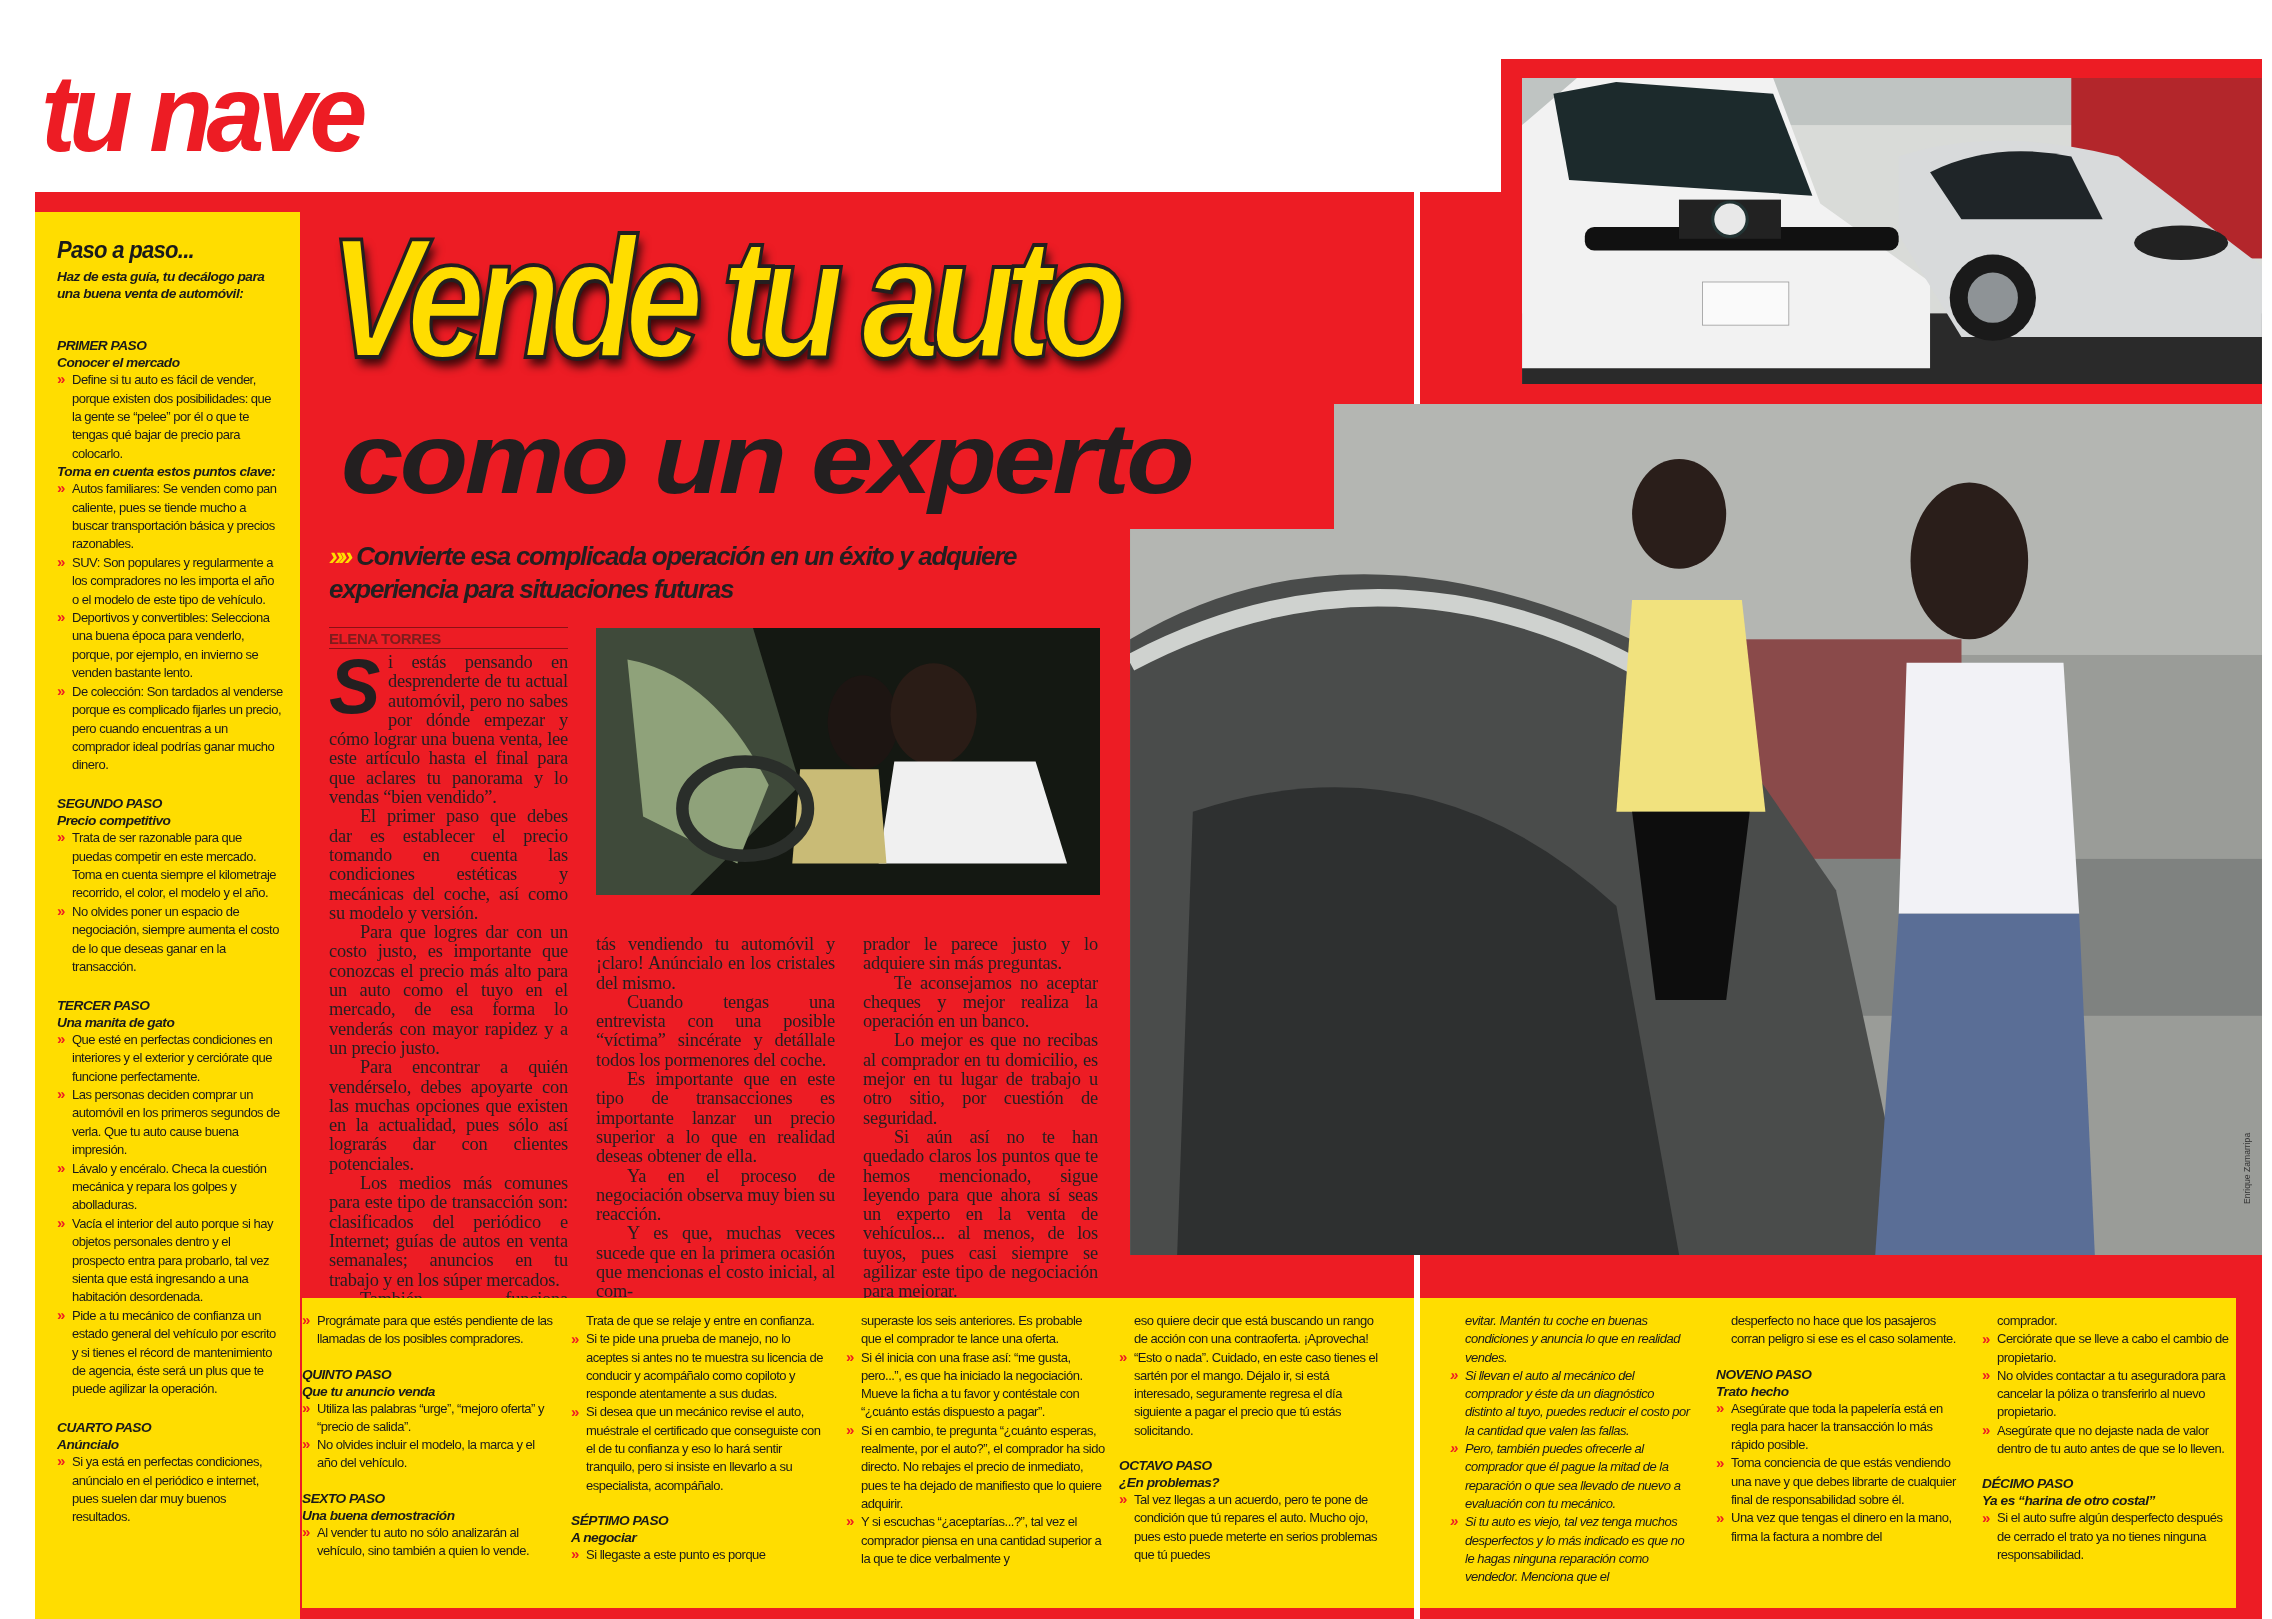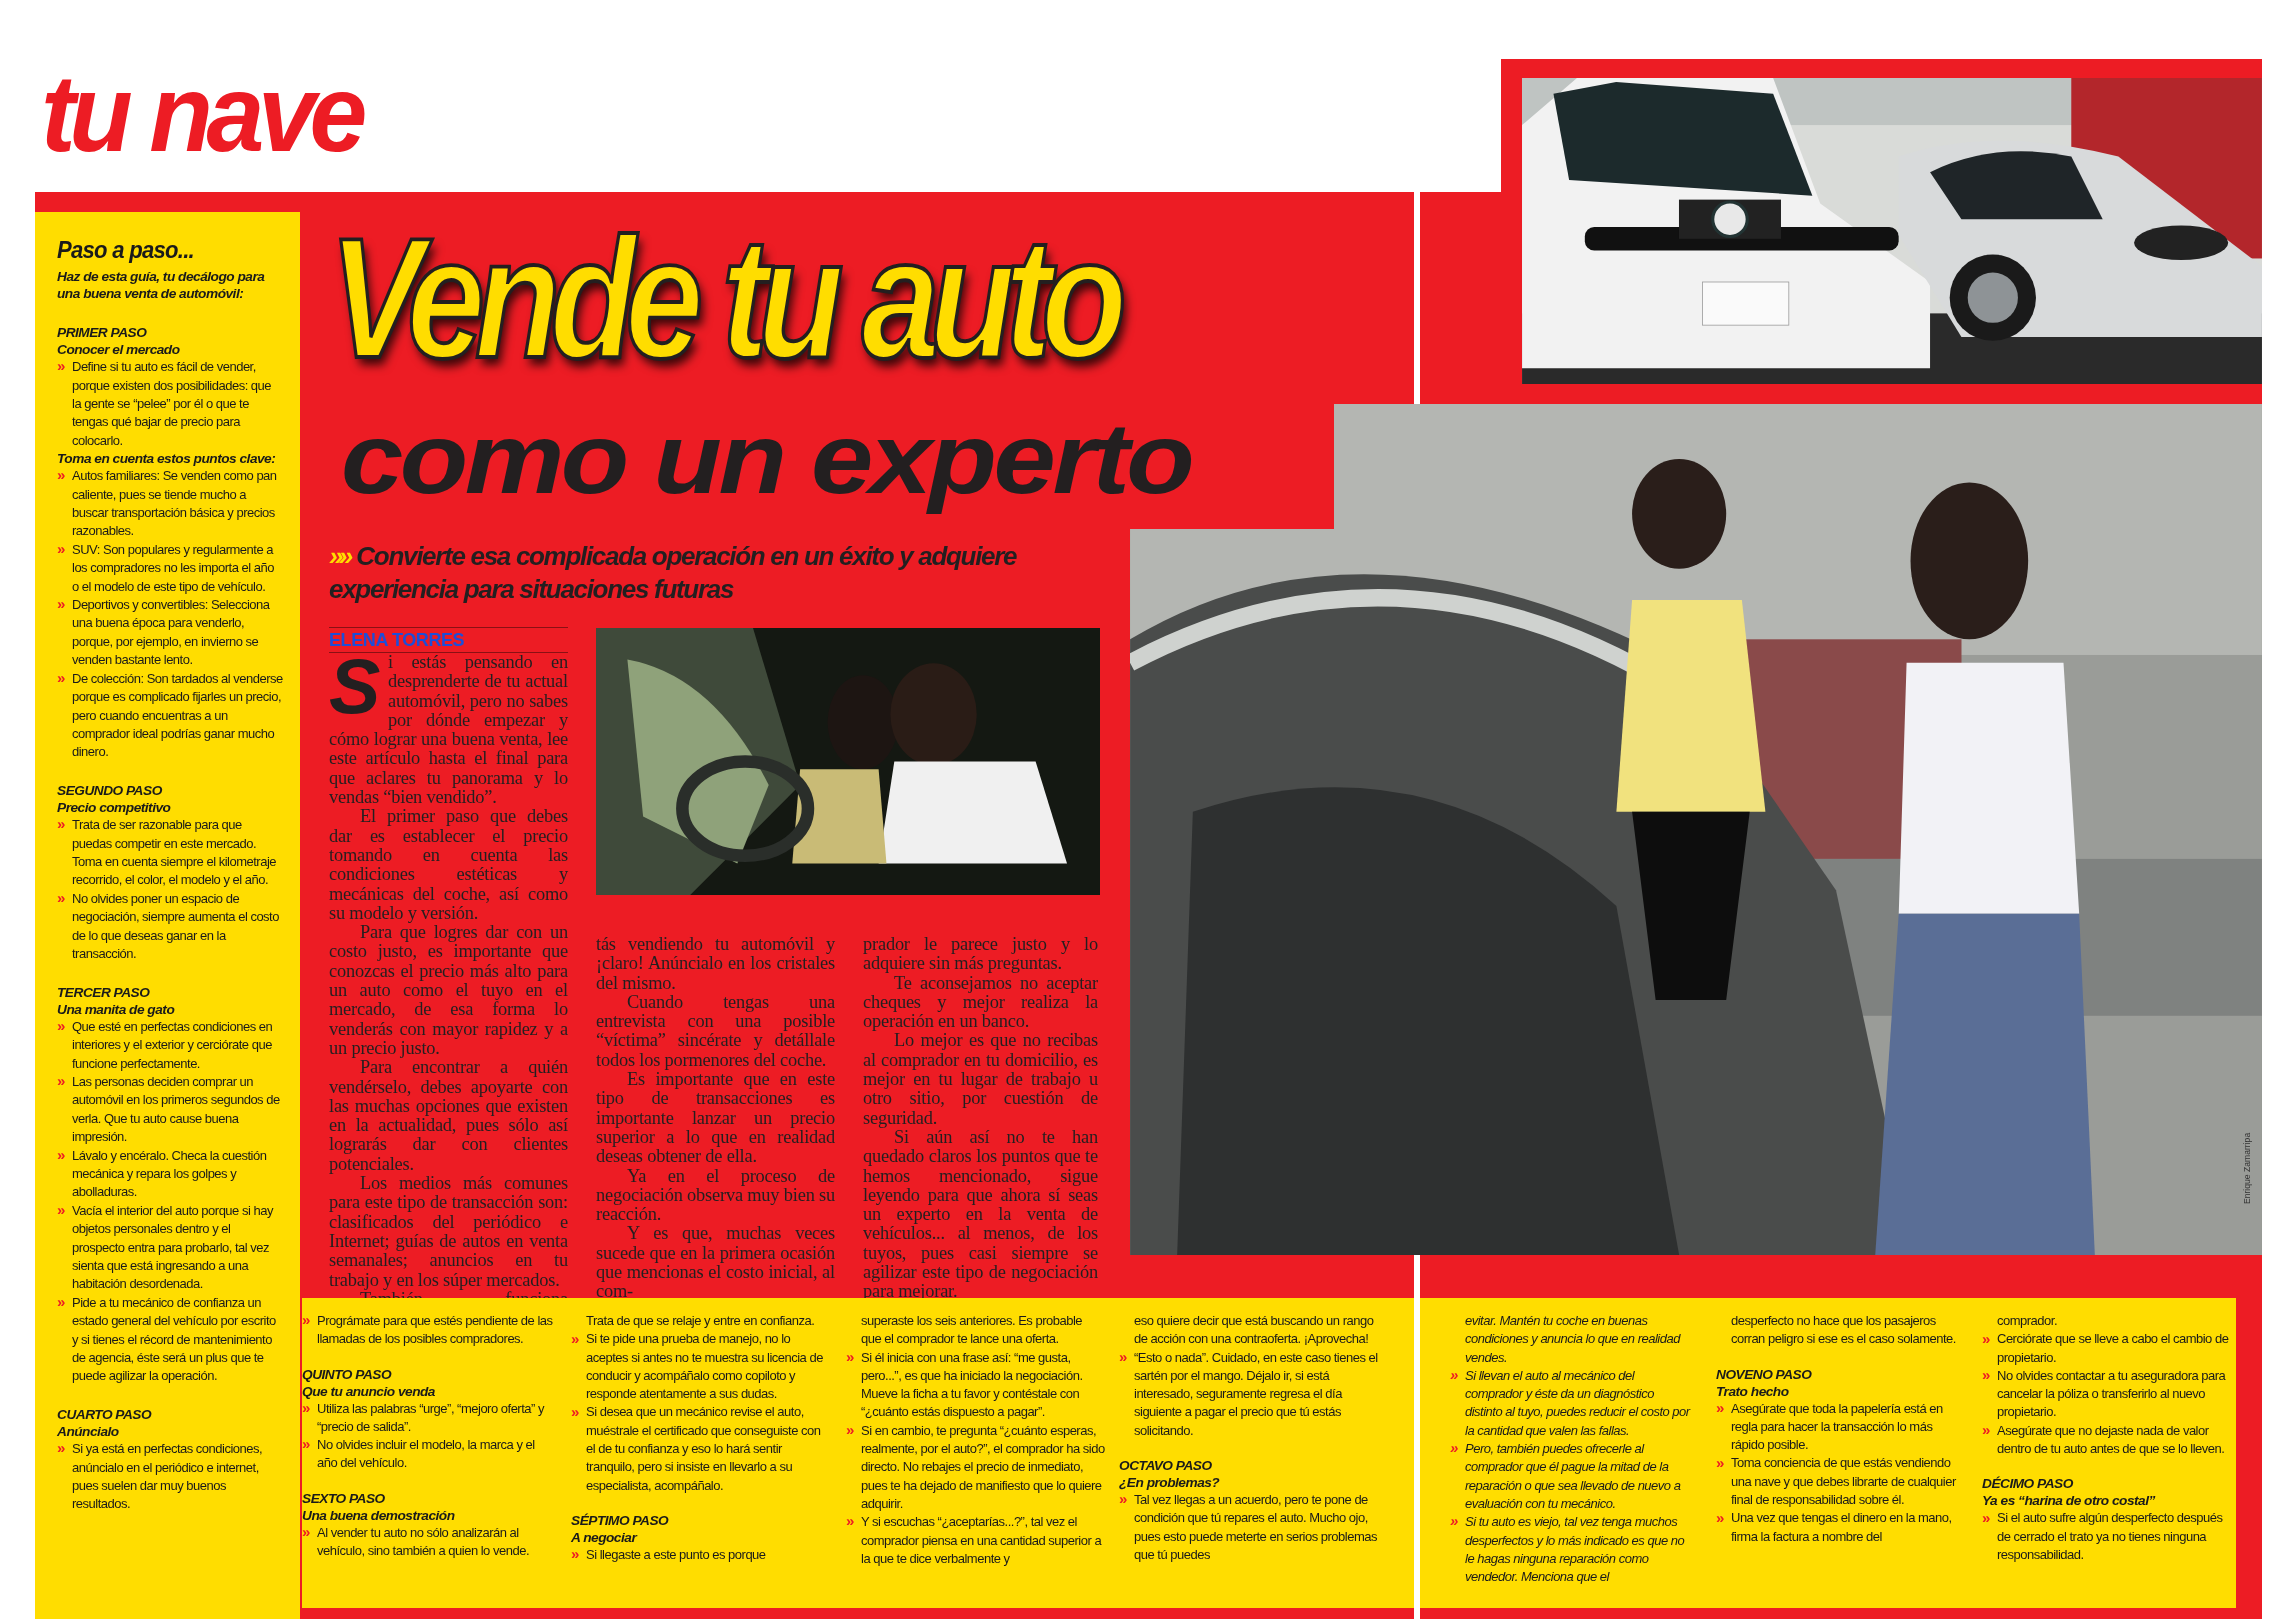--- a/index.html
+++ b/index.html
@@ -34,21 +34,21 @@
               letter-spacing: -12.6px; -webkit-text-stroke: 3.9px #231f20; text-shadow: 4.7px 7.8px 11px rgba(0,0,0,0.75);
               transform: scaleX(0.82); transform-origin: left top; white-space: nowrap; }
   .headline2 { left: 341px; top: 408px; font-weight: 700; font-style: italic; font-size: 100px; line-height: 1; color: #231f20;
                letter-spacing: -3.1px; white-space: nowrap; transform: scaleX(1.12); transform-origin: left top; }
   .subtitle { left: 329px; top: 540px; width: 800px; font-weight: 700; font-style: italic; font-size: 26px; line-height: 33px;
               letter-spacing: -1.3px; color: #231f20; }
   .subtitle .arrows { color: #ffdd00; letter-spacing: -4.7px; margin-right: 7.8px; }
 
   
   .byline { left: 329px; top: 627px; width: 239px; border-top: 1.6px solid #8b1014; border-bottom: 1.6px solid #8b1014;
-            font-weight: 700; font-size: 18px; padding: 1.6px 0; letter-spacing: -0.4px; color: #1d4ed8; }
+            font-weight: 700; font-size: 15px; padding: 1.6px 0; letter-spacing: -0.4px; color: #7f1d1d; }
 
   
   .body-col { font-family: "Liberation Serif", serif; font-size: 18.4px; line-height: 19.3px; color: #231f20; text-align: justify; letter-spacing: -0.2px; }
   .body-col p { text-indent: 31px; }
   .body-col p.first { text-indent: 0; }
   .dropcap { float: left; font-family: "Liberation Sans", sans-serif; font-weight: 700; font-style: italic; font-size: 77px; line-height: 60px;
              margin: 3.1px 7.8px 0 0; color: #231f20; }
   .col1 { left: 329px; top: 653px; width: 239px; }
   .col2 { left: 596px; top: 935px; width: 239px; }
   .col3 { left: 863px; top: 935px; width: 235px; }
@@ -166,21 +166,21 @@
 <div class="abs photo-credit">Enrique Zamarripa</div>
 
 <div class="abs bottom-yellow-l"></div>
 <div class="abs bottom-yellow-r"></div>
 <div class="abs right-edge"></div>
 
 <div class="abs sidebar">
   <div class="sb-title">Paso a paso...</div>
   <div class="sb-intro">Haz de esta guía, tu decálogo para una buena venta de automóvil:</div>
 
-  <div class="step-h" style="margin-top:22px">PRIMER PASO</div>
+  <div class="step-h" style="margin-top:35px">PRIMER PASO</div>
   <div class="step-sub">Conocer el mercado</div>
   <div class="bullet">Define si tu auto es fácil de vender, porque existen dos posibilidades: que la gente se “pelee” por él o que te tengas qué bajar de precio para colocarlo.</div>
   <div class="step-sub">Toma en cuenta estos puntos clave:</div>
   <div class="bullet">Autos familiares: Se venden como pan caliente, pues se tiende mucho a buscar transportación básica y precios razonables.</div>
   <div class="bullet">SUV: Son populares y regularmente a los compradores no les importa el año o el modelo de este tipo de vehículo.</div>
   <div class="bullet">Deportivos y convertibles: Selecciona una buena época para venderlo, porque, por ejemplo, en invierno se venden bastante lento.</div>
   <div class="bullet">De colección: Son tardados al venderse porque es complicado fijarles un precio, pero cuando encuentras a un comprador ideal podrías ganar mucho dinero.</div>
 
   <div class="step-h" style="margin-top:20.4px">SEGUNDO PASO</div>
   <div class="step-sub">Precio competitivo</div>

